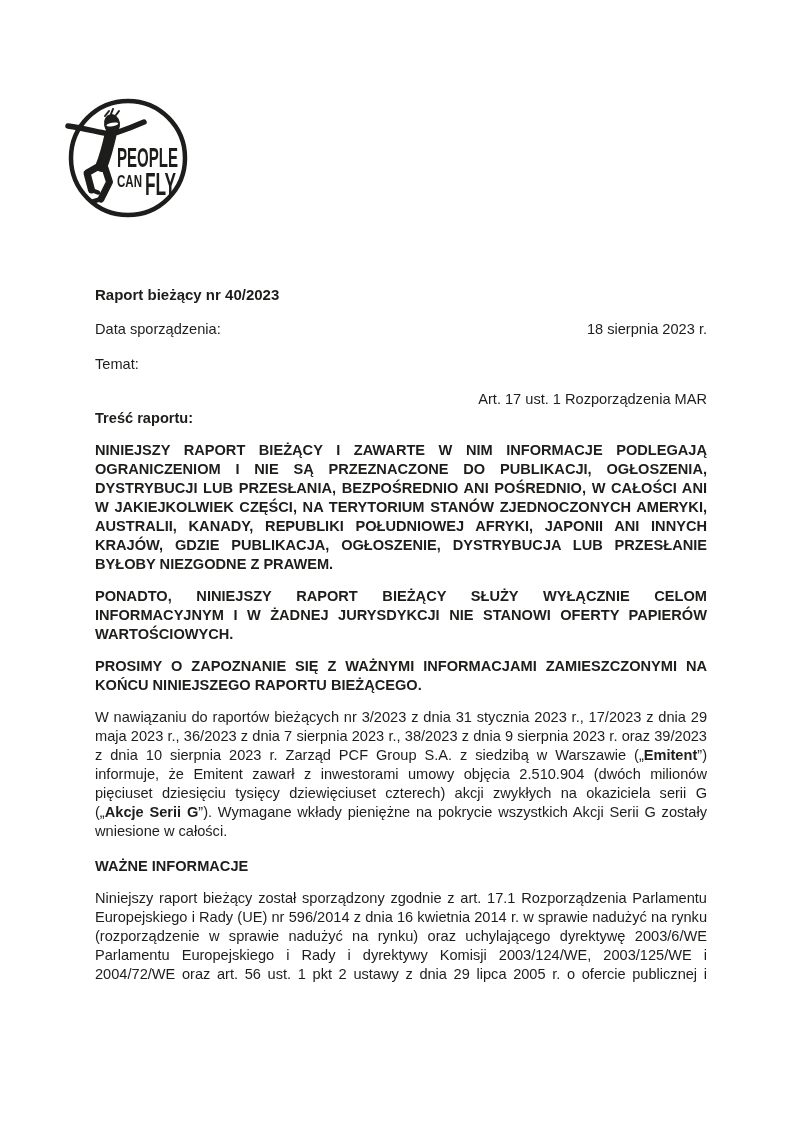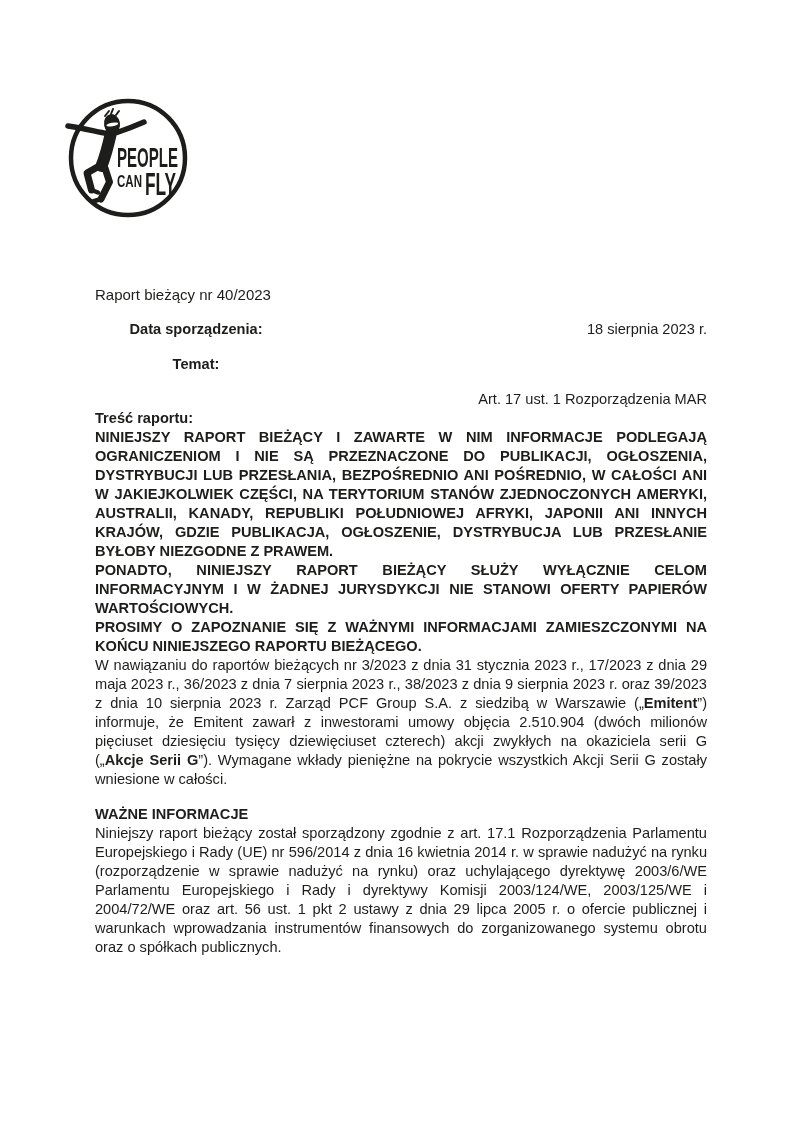--- a/index.html
+++ b/index.html
@@ -22,43 +22,43 @@
     width: 128px; height: 128px;
   }
   .content {
     position: absolute;
     left: 95px; top: 285px;
     width: 612px;
     font-size: 14.6px;
     line-height: 19px;
   }
   .report-title {
-    font-weight: 400;
+    font-weight: 700;
     font-size: 15px;
     line-height: 19px;
   }
   .field-row {
     display: flex;
     margin-top: 16px;
     line-height: 19px;
   }
   .field-row .label {
     width: 202px;
     flex-shrink: 0;
-    font-weight: 700;
-    text-align: center;
+    font-weight: 400;
   }
   .field-row .value {
     flex: 1;
     text-align: right;
   }
   .content-label {
     font-weight: 700;
   }
   p.para {
+    margin-top: 13px;
     text-align: justify;
   }
   p.caps { font-weight: 700; }
   p.section-heading {
     margin-top: 16px;
     font-weight: 700;
     text-align: left;
   }
   .seg-bold { font-weight: 700; }
   .logo svg text {

